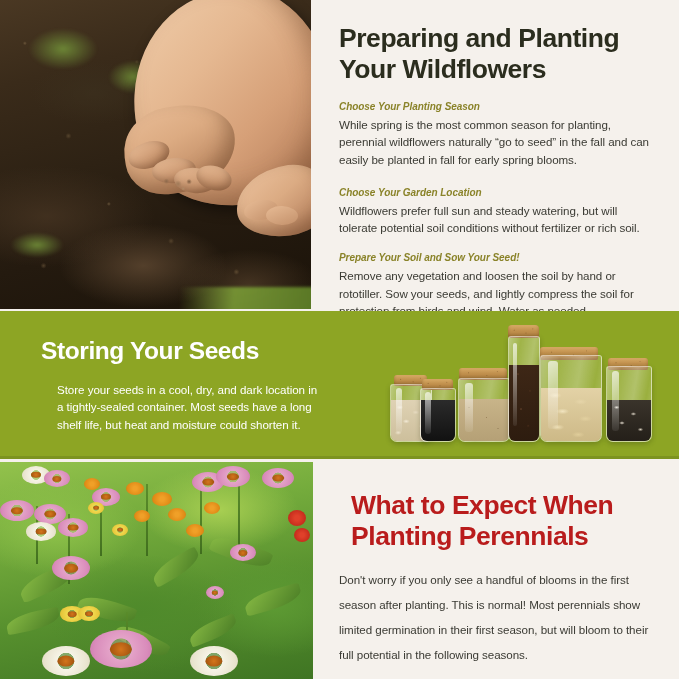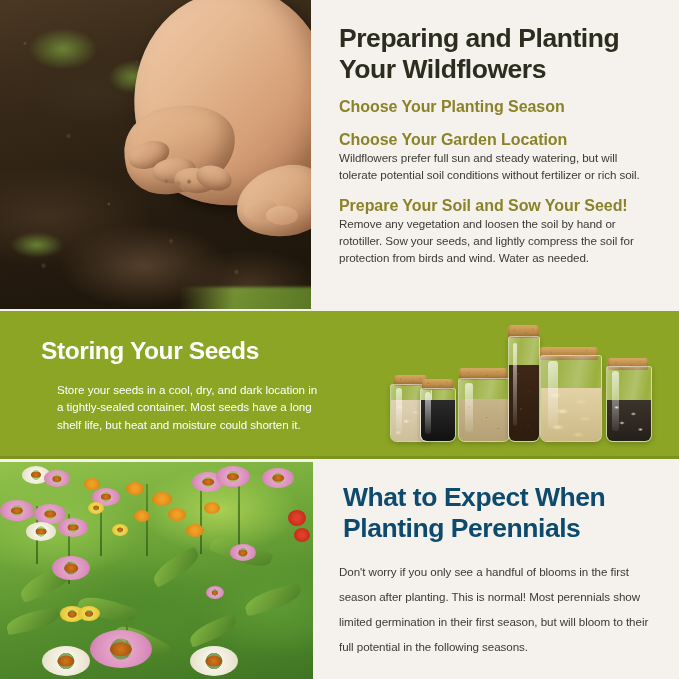--- a/index.html
+++ b/index.html
@@ -145,25 +145,26 @@
     line-height: 31px;
     font-weight: 700;
     letter-spacing: -0.45px;
     color: #2b2d1e;
   }
   .sub-block { margin-top: 14px; }
   .sub-block.second { margin-top: 17px; }
   .sub-block.third  { margin-top: 14px; }
   h2.sub-head {
     margin: 0 0 1px 0;
-    font-size: 16px;
+    font-size: 10px;
     line-height: 16px;
     font-weight: 700;
     color: #8a8329;
     letter-spacing: -0.05px;
+    font-style: italic;
   }
   p.body-copy {
     margin: 0;
     font-size: 11.6px;
     line-height: 17.3px;
     color: #3a3a33;
     letter-spacing: -0.06px;
   }
 
   
@@ -360,27 +361,27 @@
     width: 2px;
     background: linear-gradient(180deg, rgba(90,140,42,.95), rgba(60,105,28,.9));
   }
 
   .sec-bottom-text {
     position: absolute;
     left: 339px; top: 0;
     width: 318px;
   }
   h2.bottom-title {
-    margin: 4px;
+    margin: 12px;
     padding-top: 16px;
     font-size: 26.5px;
     line-height: 31px;
     font-weight: 700;
     letter-spacing: -0.45px;
-    color: #0c4a6e;
+    color: #b91c1c;
   }
   p.bottom-copy {
     margin: 15px 0 0 0;
     font-size: 11.6px;
     line-height: 25px;
     color: #3a3a33;
     letter-spacing: -0.06px;
   }
 </style>
 </head>
@@ -410,20 +411,21 @@
       <div class="hand-second"></div>
       <div class="hand-second-f hs1"></div>
       <div class="hand-second-f hs2"></div>
     </div>
 
     <div class="sec-top-text">
       <h1 class="big-title">Preparing and Planting Your Wildflowers</h1>
 
       <div class="sub-block first">
         <h2 class="sub-head">Choose Your Planting Season</h2>
+        <p class="body-copy">While spring is the most common season for planting, perennial wildflowers naturally “go to seed” in the fall and can easily be planted in fall for early spring blooms.</p>
       </div>
 
       <div class="sub-block second">
         <h2 class="sub-head">Choose Your Garden Location</h2>
         <p class="body-copy">Wildflowers prefer full sun and steady watering, but will tolerate potential soil conditions without fertilizer or rich soil.</p>
       </div>
 
       <div class="sub-block third">
         <h2 class="sub-head">Prepare Your Soil and Sow Your Seed!</h2>
         <p class="body-copy">Remove any vegetation and loosen the soil by hand or rototiller. Sow your seeds, and lightly compress the soil for protection from birds and wind. Water as needed.</p>

